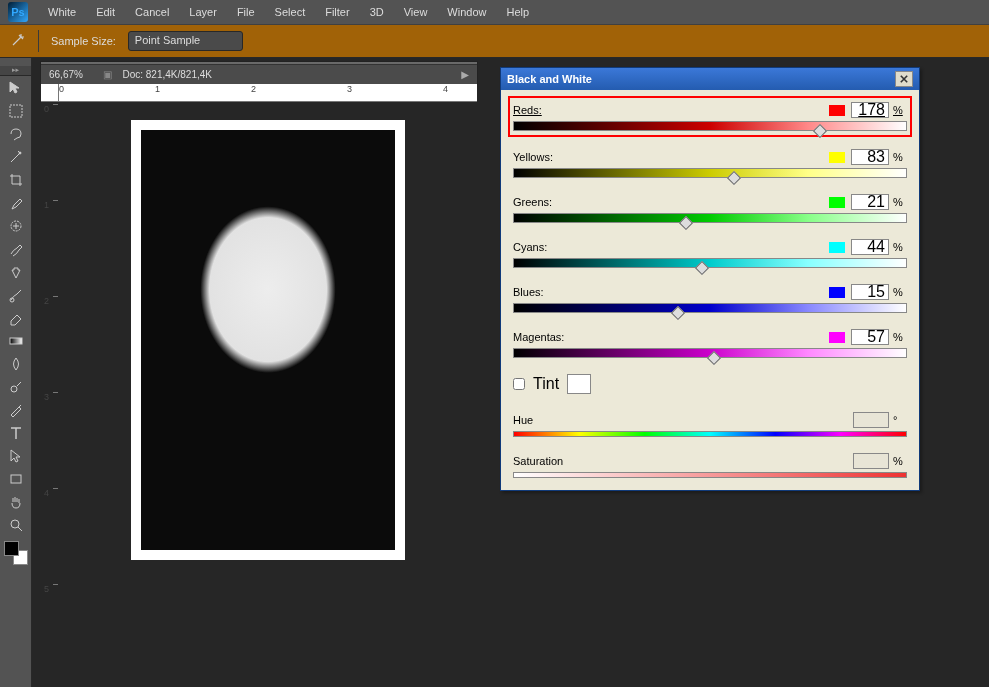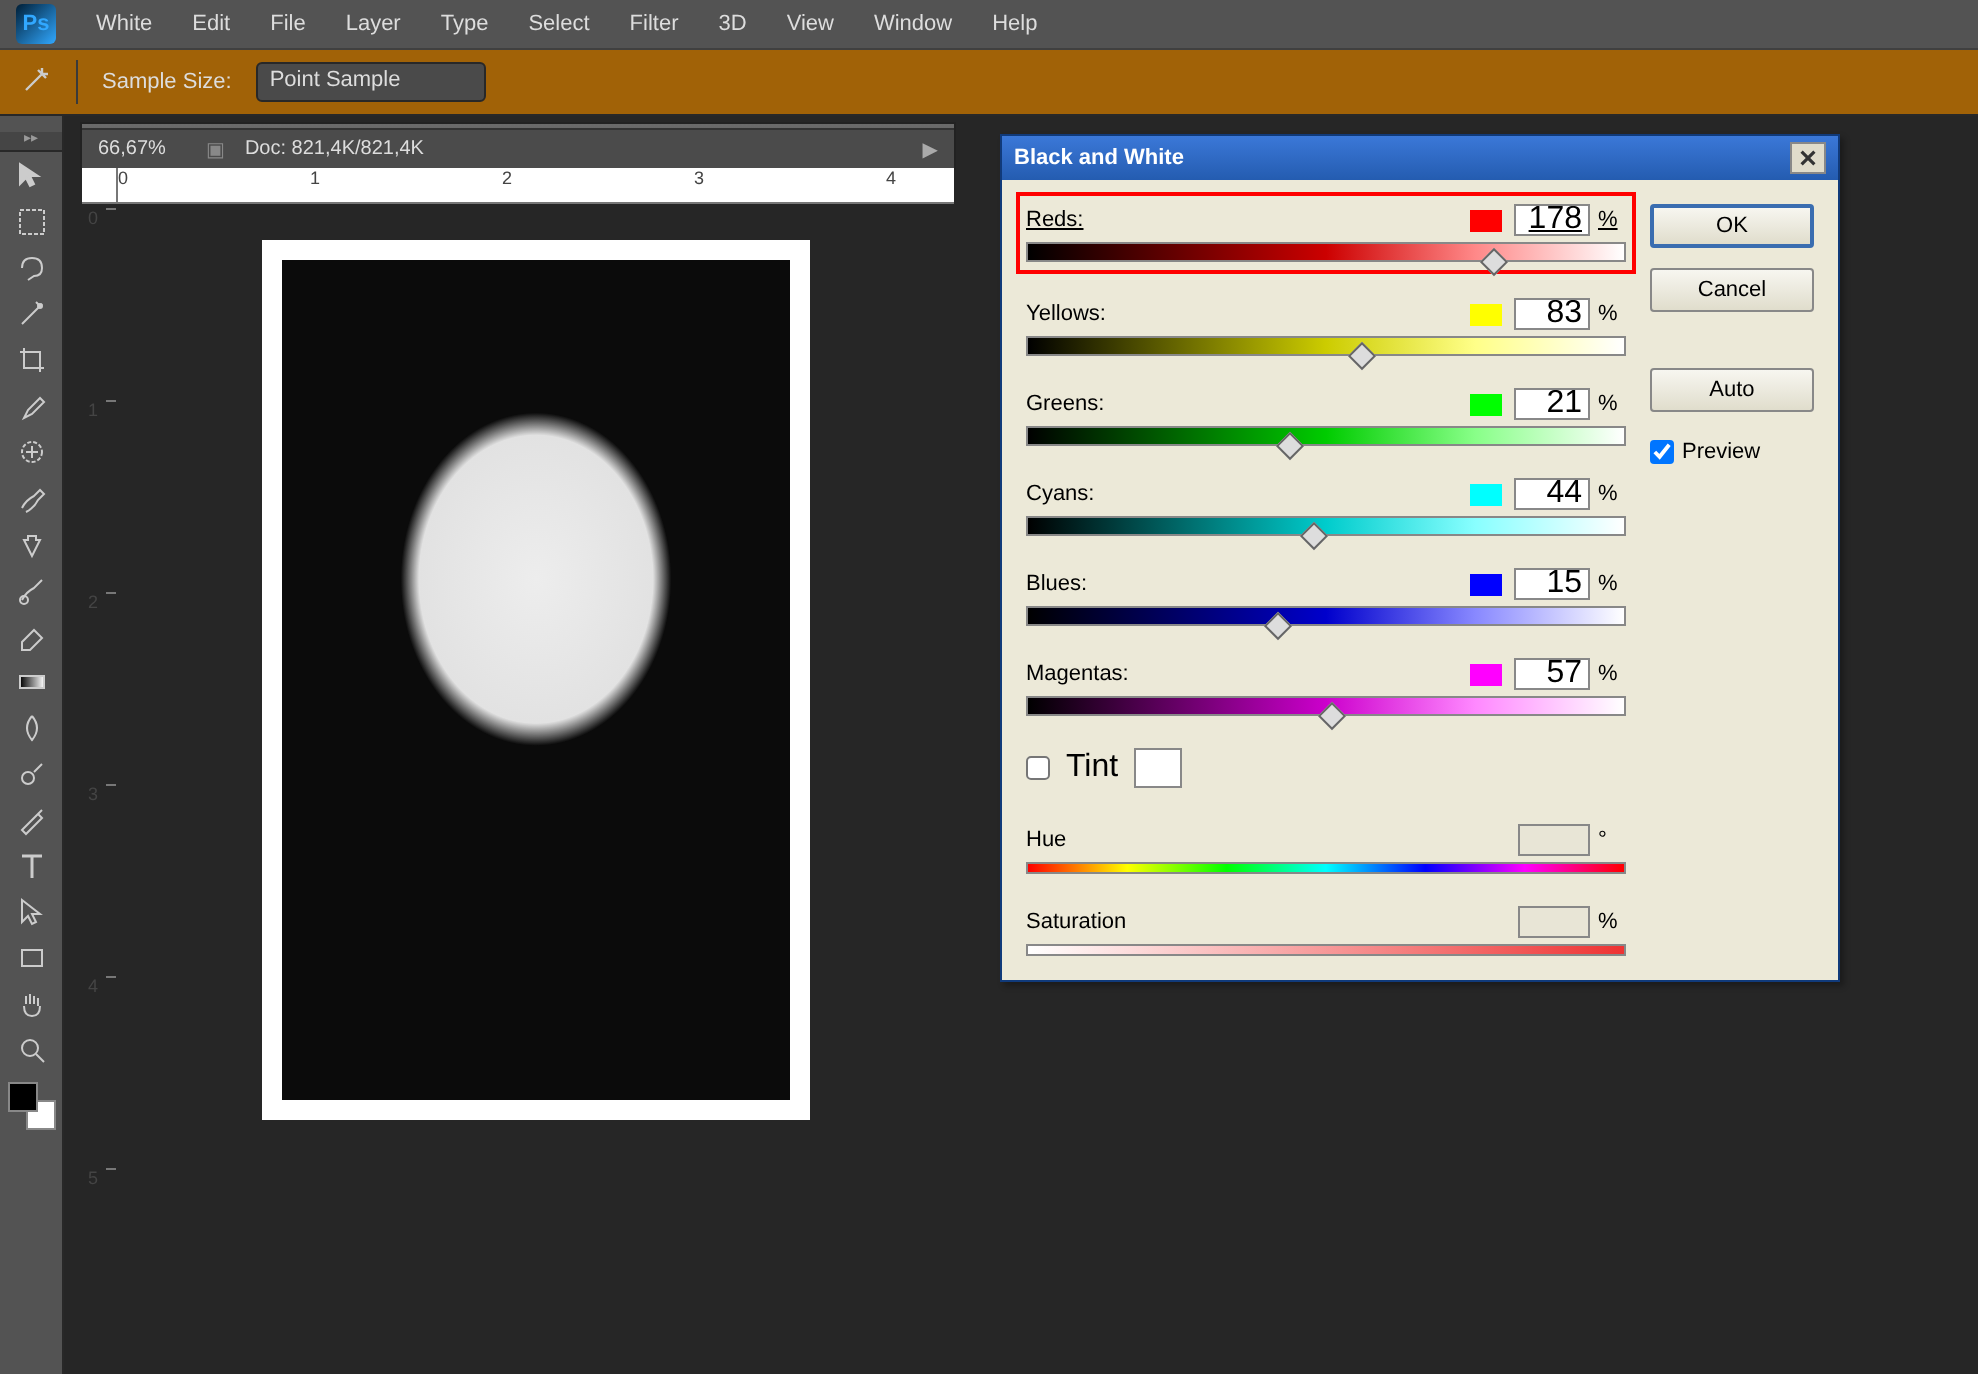--- a/index.html
+++ b/index.html
@@ -96,23 +96,23 @@
 .preview-chk input { width: 12px; height: 12px; }
 </style>
 </head>
 <body>
 
 <div class="menubar">
   <div class="ps-logo">Ps</div>
   <div id="menu-items" style="display: flex;">
       <span class="menu-item">White</span>
       <span class="menu-item">Edit</span>
+      <span class="menu-item">Cancel</span>
+      <span class="menu-item">Layer</span>
       <span class="menu-item">File</span>
-      <span class="menu-item">Layer</span>
-      <span class="menu-item">Type</span>
       <span class="menu-item">Select</span>
       <span class="menu-item">Filter</span>
       <span class="menu-item">3D</span>
       <span class="menu-item">View</span>
       <span class="menu-item">Window</span>
       <span class="menu-item">Help</span>
     </div>
 </div>
 
 <div class="options-bar">
@@ -405,23 +405,14 @@
       <div class="hue-grad"></div>
 
       <div class="hs-row">
         <span class="lbl">Saturation</span>
         <div class="hs-val"></div>
         <span class="hs-unit">%</span>
       </div>
       <div class="sat-grad"></div>
 
     </div>
-    <div class="dlg-right">
-      <button class="dlg-btn primary">OK</button>
-      <button class="dlg-btn">Cancel</button>
-      <button class="dlg-btn" style="margin-top:18px;">Auto</button>
-      <label class="preview-chk">
-        <input type="checkbox" checked="" style="">
-        <span>Preview</span>
-      </label>
-    </div>
   </div>
 </div>
 
 </body></html>

